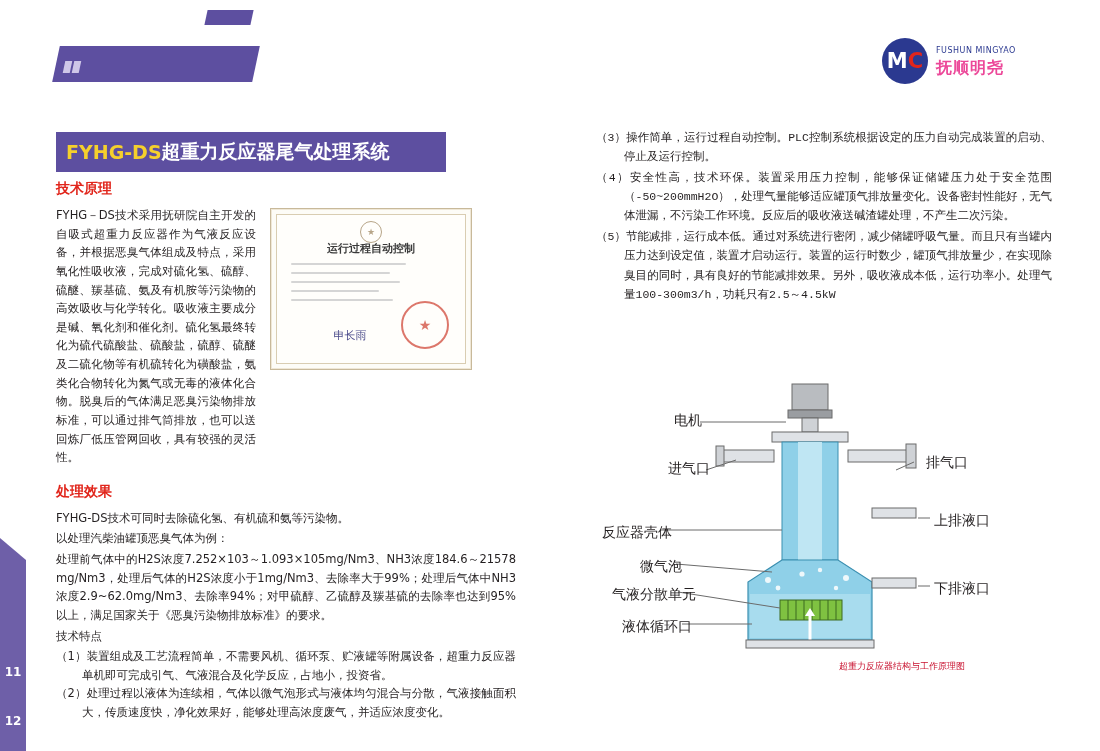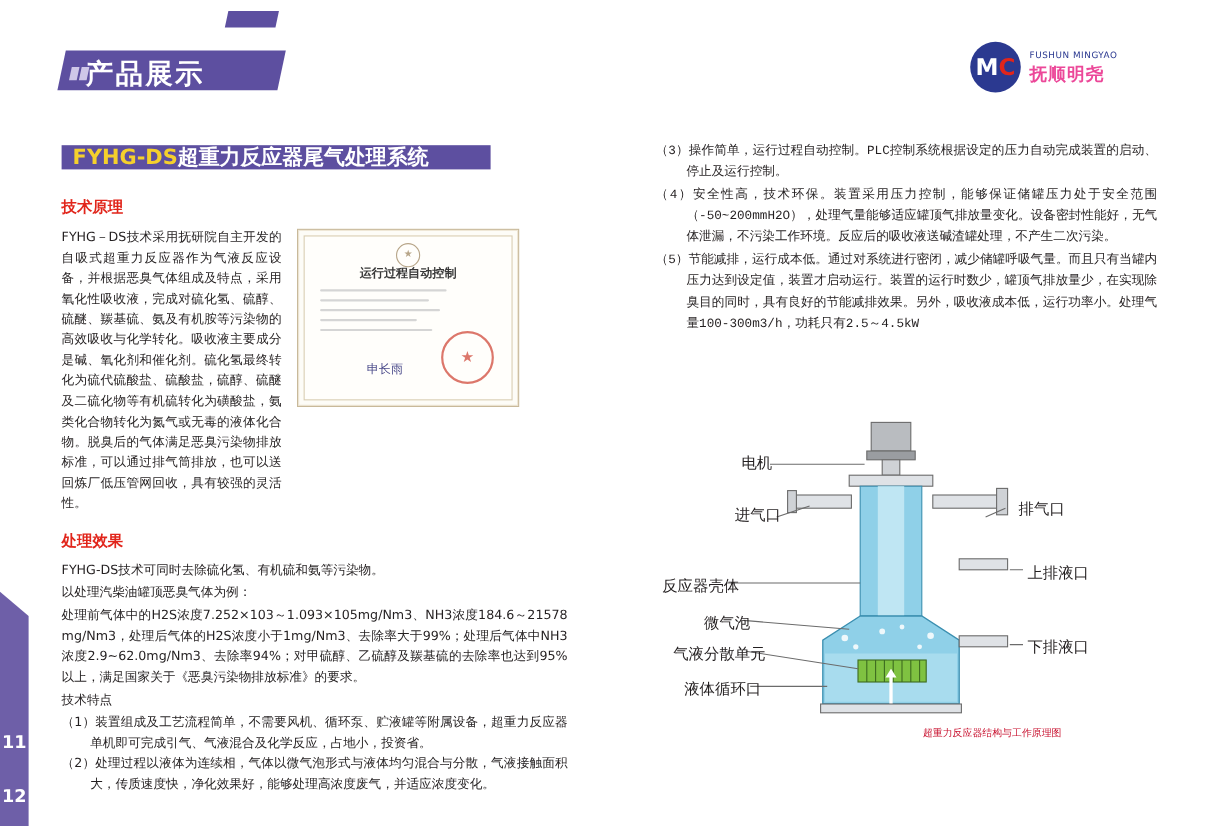--- a/index.html
+++ b/index.html
@@ -21,21 +21,21 @@
   .edge-band{
     position:absolute;left:0;top:560px;width:26px;height:191px;
     background:#6e5fa8;
   }
   .edge-band:before{
     content:"";position:absolute;left:0;top:-22px;width:0;height:0;
     border-left:26px solid #6e5fa8;border-top:22px solid transparent;
   }
   .page-num{
     position:absolute;left:0;width:26px;text-align:center;
-    color:#ffffff;font-size:16px;font-weight:bold;
+    color:#ffffff;font-size:12px;font-weight:bold;
     font-family:"DejaVu Sans","Liberation Sans",sans-serif;
   }
   .page-num.n1{top:665px;}
   .page-num.n2{top:714px;}
 
   
   .header-badge{
     position:absolute;left:56px;top:46px;width:200px;height:36px;
   }
   .hb-bar{
@@ -74,21 +74,21 @@
   .logo-circle .m-red{color:#e1251b;}
   .logo-en{
     position:absolute;left:54px;top:8px;font-size:8px;color:#2b3990;letter-spacing:.5px;
   }
   .logo-cn{
     position:absolute;left:54px;top:20px;font-size:16px;color:#ec4899;font-weight:bold;letter-spacing:1px;
   }
 
   
   .title-bar{
-    position:absolute;left:56px;top:132px;width:390px;height:22px;
+    position:absolute;left:56px;top:132px;width:390px;height:40px;
     background:#5d4fa0;
     display:flex;align-items:center;
   }
   .title-bar .t-en{
     color:#f5d02c;font-size:19px;font-weight:bold;margin-left:10px;
     font-family:"DejaVu Sans","Liberation Sans",sans-serif;
   }
   .title-bar .t-cn{
     color:#ffffff;font-size:19px;font-weight:bold;
   }
@@ -182,21 +182,20 @@
 
   <div class="edge-strip">
     <div class="edge-band"></div>
     <div class="page-num n1">11</div>
     <div class="page-num n2">12</div>
   </div>
 
   <div class="header-badge">
     <div class="hb-bar"></div>
     <div class="hb-dots"><span></span><span></span></div>
-    <div class="hb-text">产品展示</div>
   </div>
   <div class="hb-tail"></div>
 
   <div class="logo">
     <div class="logo-circle">
       <span>M</span>
         <span class="m-red">C</span>
     </div>
     <div class="logo-en">FUSHUN MINGYAO</div>
     <div class="logo-cn">抚顺明尧</div>

